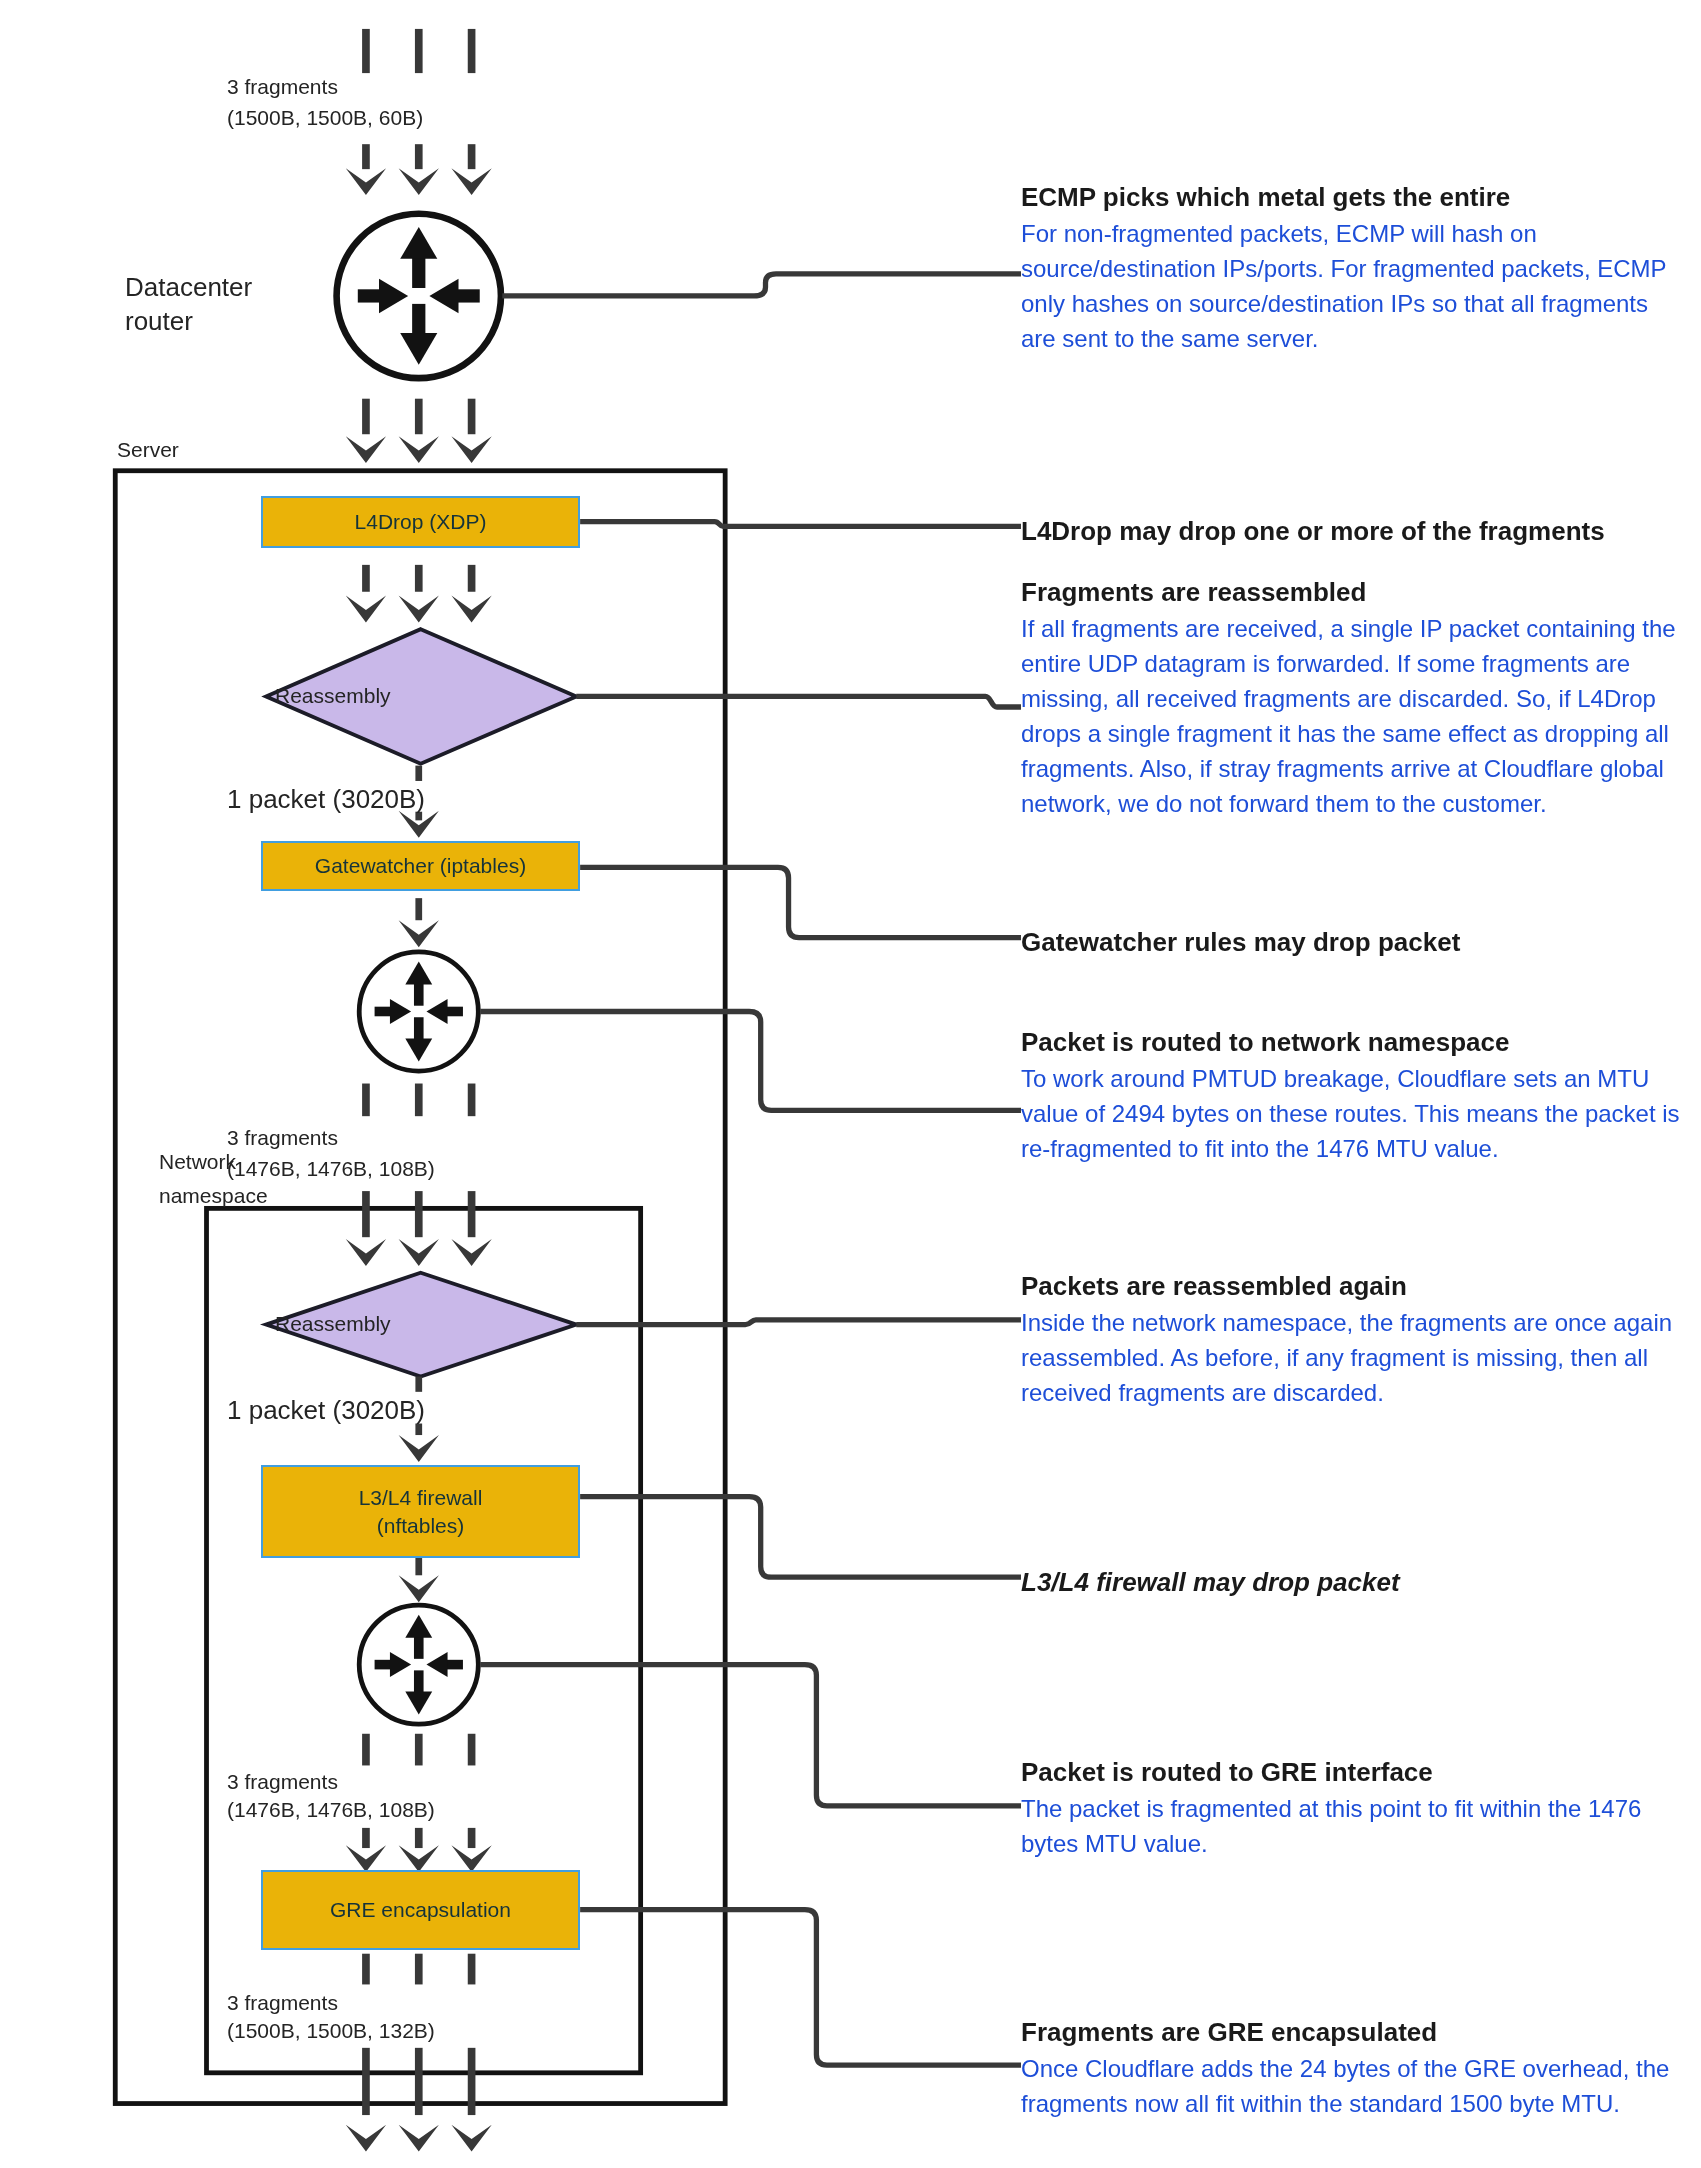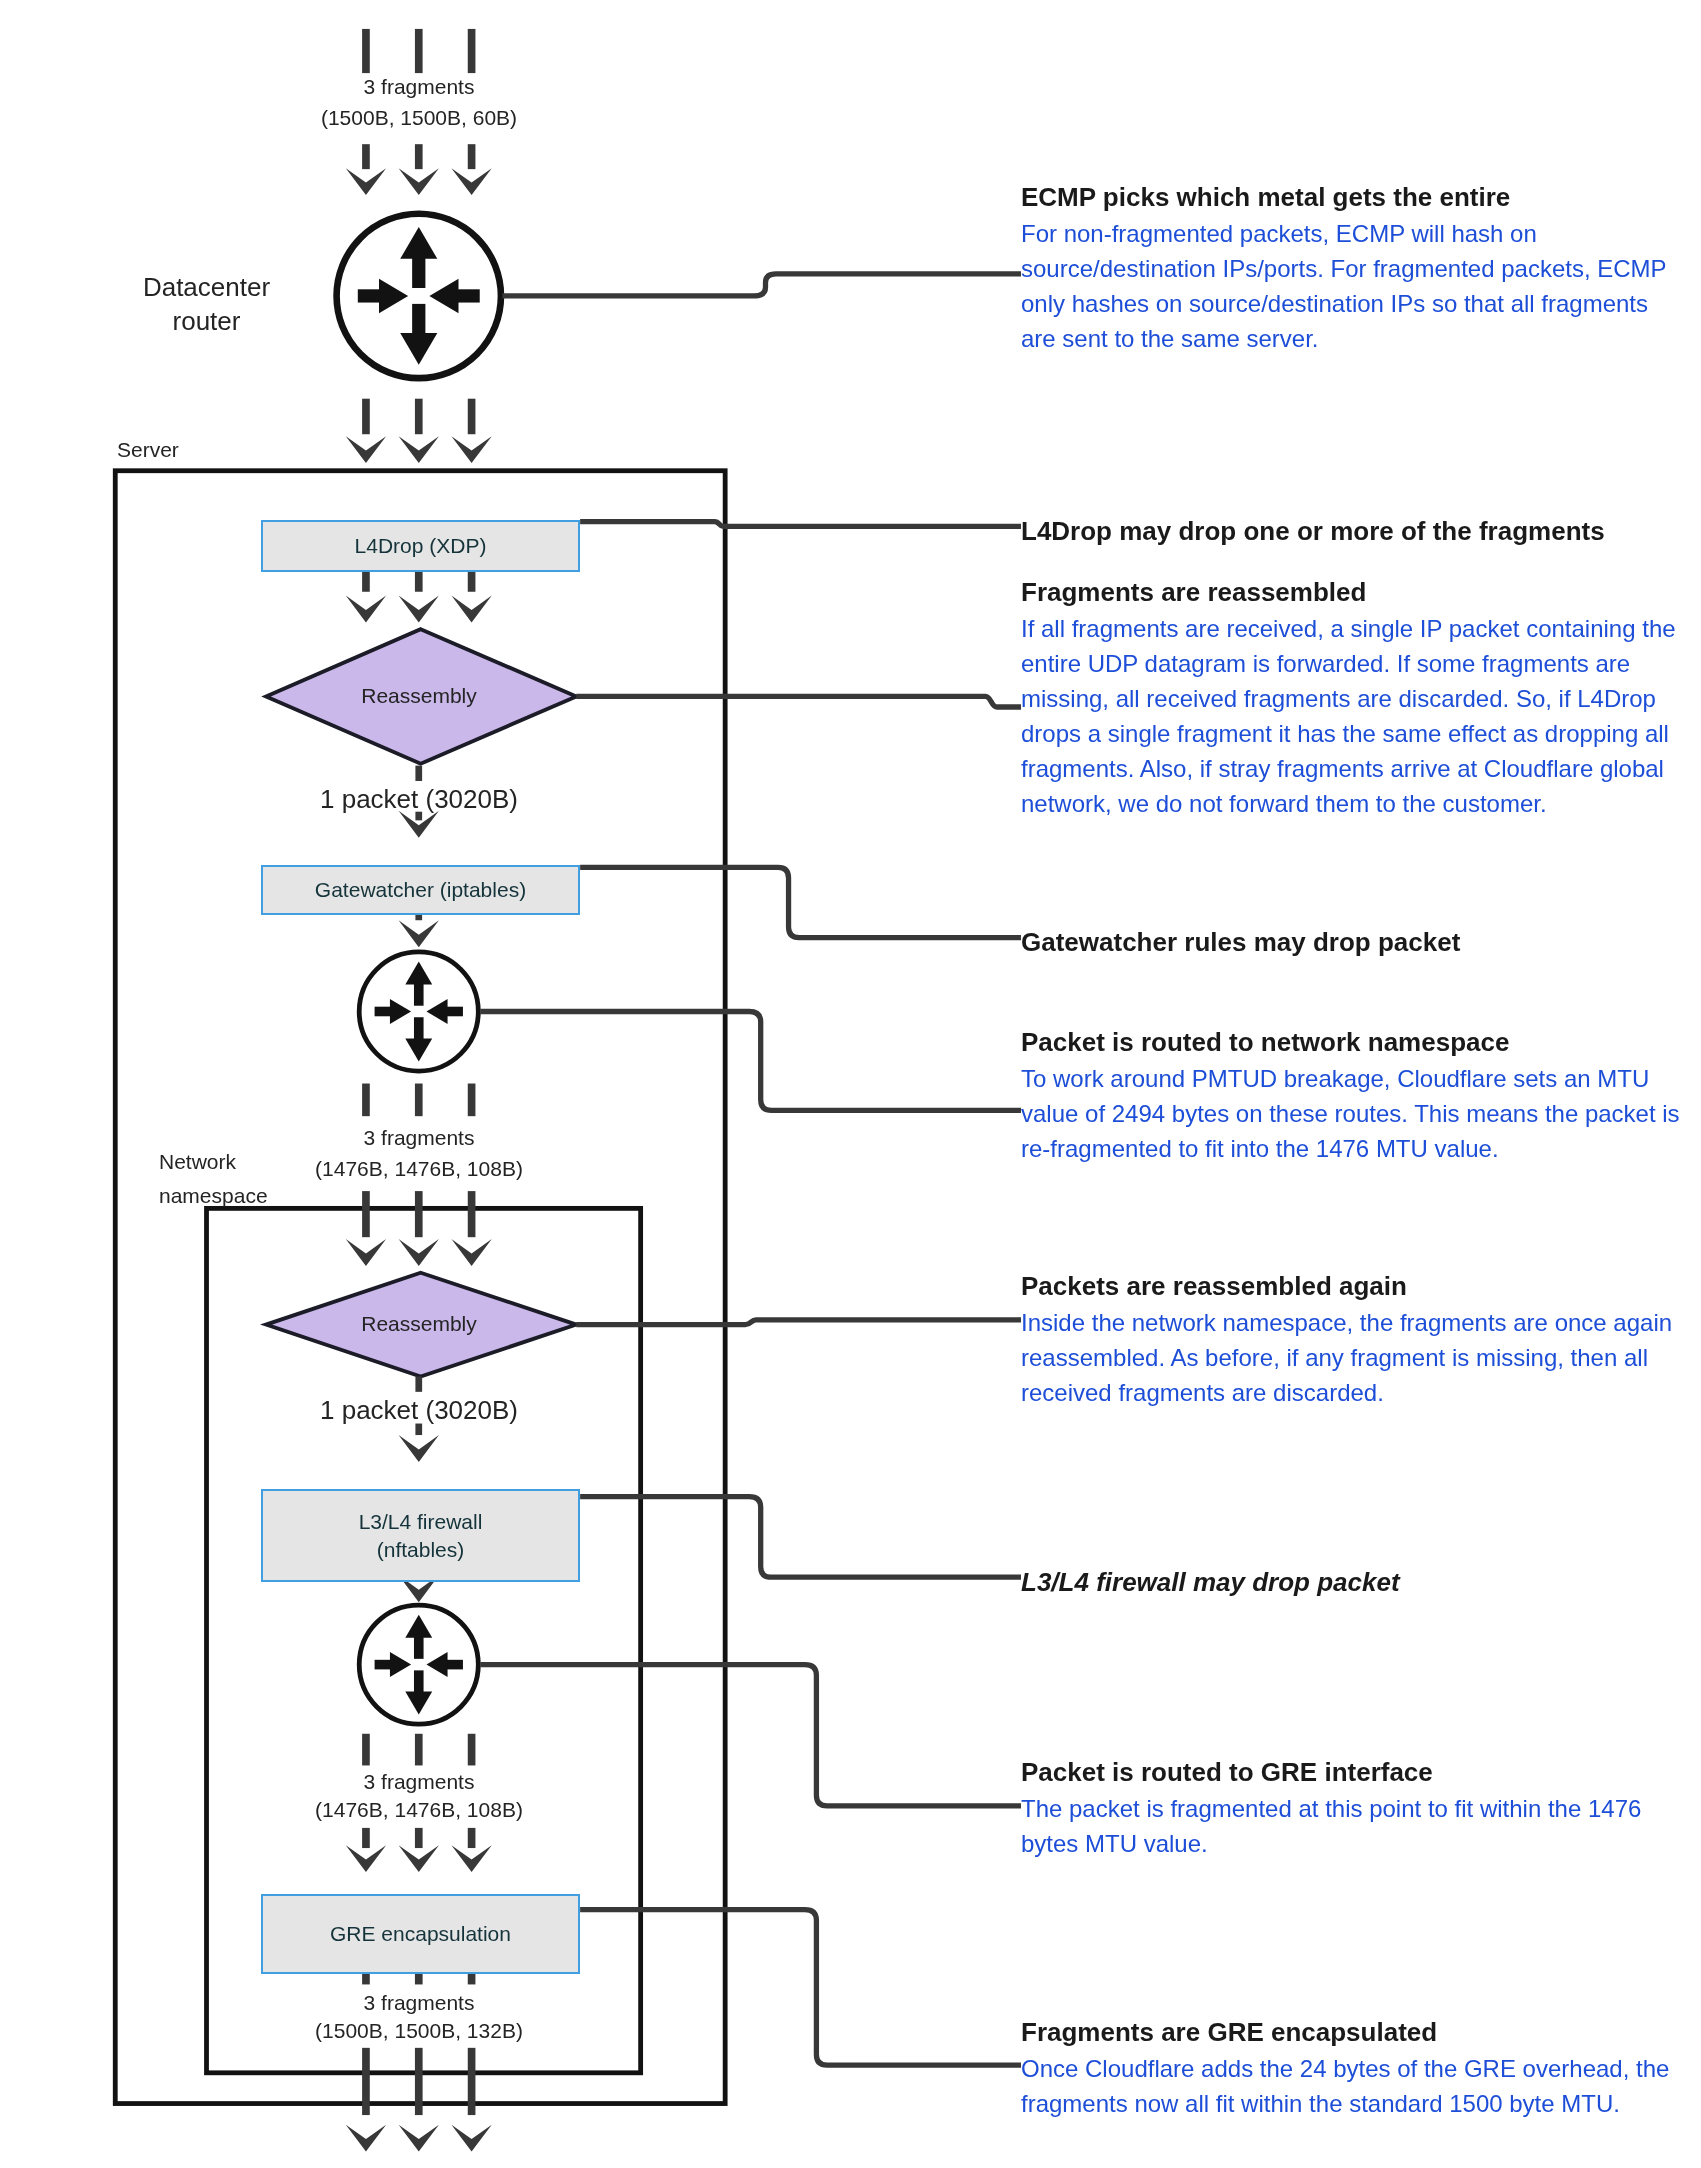--- a/index.html
+++ b/index.html
@@ -1,25 +1,25 @@
 <!DOCTYPE html>
 <html><head>
 <meta charset="utf-8">
 <style>
   html,body{margin:0;padding:0;background:#ffffff;}
   body{width:1701px;height:2168px;position:relative;font-family:"Liberation Sans","DejaVu Sans",sans-serif;color:#1f1f1f;}
   .canvas{position:absolute;inset:0;}
   svg.layer{position:absolute;left:0;top:0;}
   .abs{position:absolute;}
-  .ctr{text-align:center;}
+  .ctr{}
   .dlabel{font-size:21px;color:#242424;}
   .big{font-size:26px;color:#242424;}
   .node{position:absolute;display:flex;flex-direction:column;align-items:center;justify-content:center;
-        background:#e5e5e5;border:2.9px solid #419ee0;box-sizing:border-box;
-        font-size:21px;color:#15333a;text-align:center;line-height:1.3;margin-top:24px;}
+        background:#eab308;border:2.9px solid #419ee0;box-sizing:border-box;
+        font-size:21px;color:#15333a;text-align:center;line-height:1.3;}
   .boxlabel{font-size:21px;color:#242424;line-height:1.6;}
   .anno{position:absolute;left:1021px;width:668px;}
   .anno h3{margin:0;font-size:26px;line-height:37px;font-weight:700;color:#1a1a1a;}
   .anno p{margin:0;font-size:24px;line-height:35px;font-weight:400;color:#1d4ed8;}
   .diamond-label{font-size:21px;color:#242424;}
 </style>
 </head>
 <body>
 
 <div class="canvas">

